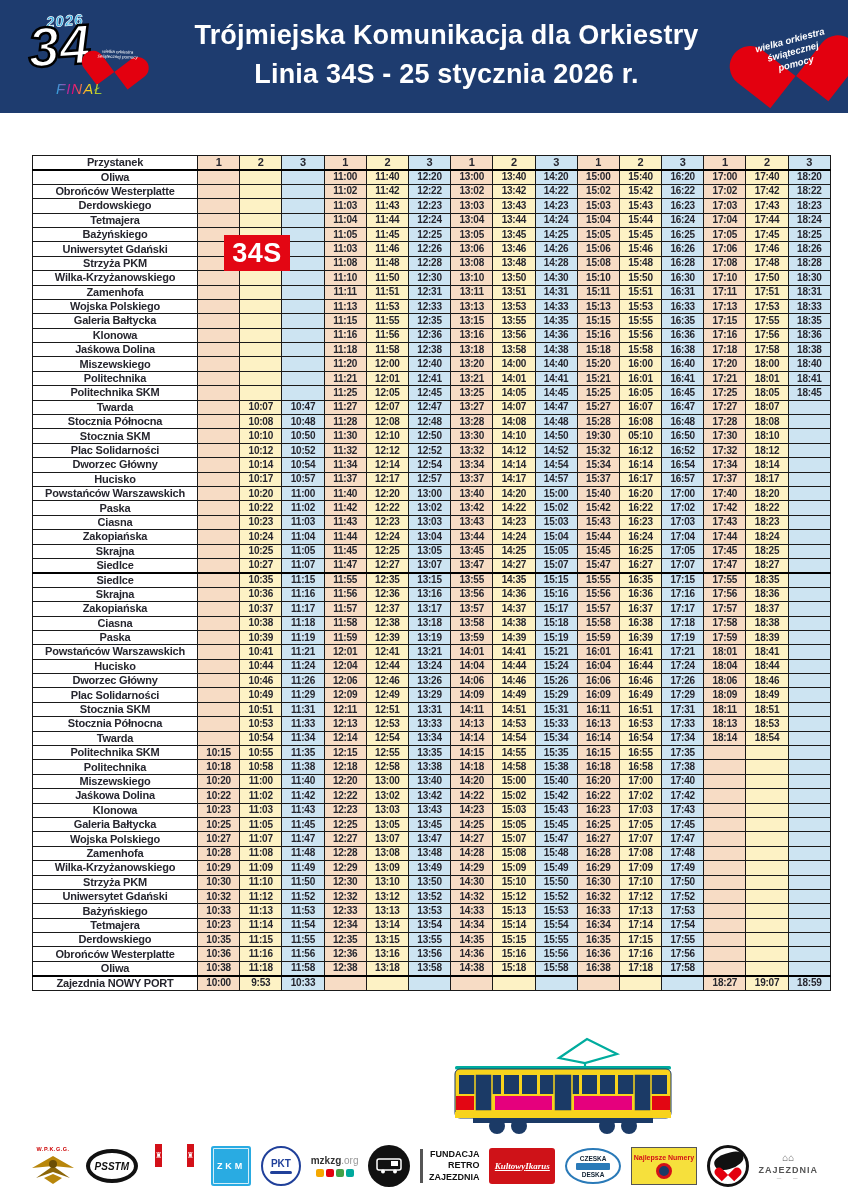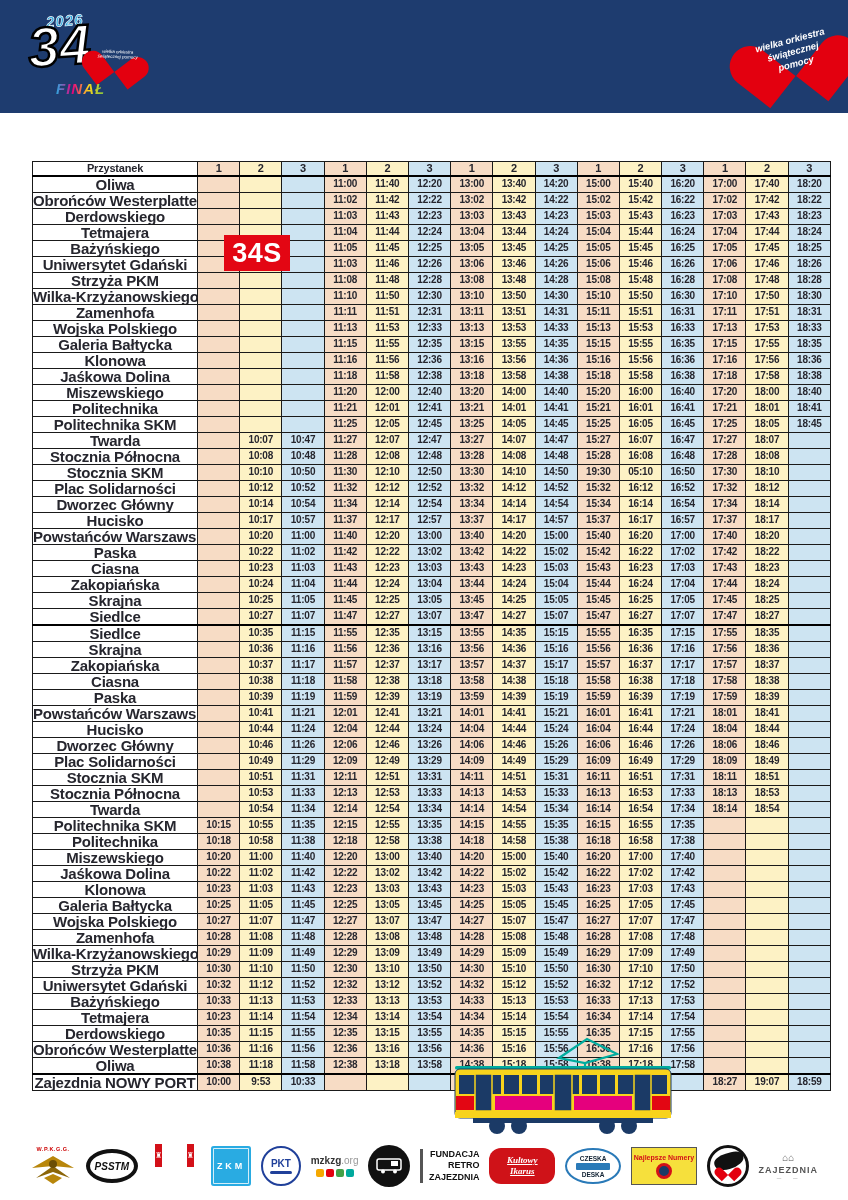--- a/index.html
+++ b/index.html
@@ -10,44 +10,44 @@
   .banner { position:absolute; top:0; left:0; width:848px; height:113px; background:#1e3c6f; }
   .titles { position:absolute; left:150px; right:105px; top:16px; text-align:center; color:#fff;
             font-weight:bold; font-size:27px; line-height:1.45; letter-spacing:0.2px; }
 
   
   .wosp-logo { position:absolute; left:22px; top:6px; width:120px; height:102px; }
   .wosp-year { position:absolute; left:24px; top:6px; font-size:15px; font-weight:bold; font-style:italic;
                color:#2ba8e0; -webkit-text-stroke:0.6px #ffffff; transform:rotate(-5deg); letter-spacing:1px;}
   .wosp-num  { position:absolute; left:6px; top:12px; font-size:56px; font-weight:900; font-style:italic;
                color:#fff; -webkit-text-stroke:2.5px #000; line-height:1; transform:rotate(-4deg); }
-  .wosp-final{ position:absolute; left:34px; top:74px; font-size:15px; font-weight:700; font-style:italic;
+  .wosp-final{ position:absolute; left:34px; top:74px; font-size:15px; font-weight:400; font-style:italic;
                background:linear-gradient(90deg,#29abe2,#e6007e,#f8d31c,#7ac143);
                -webkit-background-clip:text; background-clip:text; color:transparent; letter-spacing:1px;}
   .mini-heart { position:absolute; left:72px; top:34px; width:44px; height:40px; transform:rotate(8deg); }
   .heart-shape { position:absolute; inset:0; }
   .heart-shape::before, .heart-shape::after { content:""; position:absolute; top:0; width:50%; height:80%;
                border-radius:50px 50px 0 0; background:#e3000f; }
   .heart-shape::before { left:50%; transform:rotate(45deg); transform-origin:0 100%; }
   .heart-shape::after  { left:0;  transform:rotate(-45deg); transform-origin:100% 100%; }
   .mini-heart .heart-text { position:absolute; top:9px; left:2px; right:0; text-align:center;
                font-size:4.5px; color:#fff; font-style:italic; line-height:1.2; z-index:2; transform:rotate(-6deg);}
 
   
   .heart-badge { position:absolute; right:14px; top:14px; width:82px; height:78px; transform:rotate(-7deg); }
   .heart-badge .heart-text { position:absolute; top:20px; left:0; right:0; z-index:2; text-align:center;
                color:#fff; font-style:italic; font-size:9.5px; line-height:1.25; transform:rotate(-8deg); font-weight:bold;}
 
   
-  .table-wrap { position:absolute; left:32px; top:161px; }
+  .table-wrap { position:absolute; left:32px; top:155px; }
   table { border-collapse:collapse; table-layout:fixed; width:799px; }
   td { border:1px solid #1a1a1a; height:14.4px; padding:0; text-align:center; vertical-align:middle;
        font-weight:bold; font-size:10px; line-height:1; color:#26262e; letter-spacing:-0.2px;
        overflow:hidden; white-space:nowrap; }
-  td.stop { background:#fff; font-size:15px; }
+  td.stop { background:#fff; font-size:11px; }
   td.hdr { font-size:11px; }
   .c1 { background:#f7dcc5; }
   .c2 { background:#fdf2c5; }
   .c3 { background:#cde4f2; }
   tr.head td { border-bottom:2.5px solid #000; }
   tr.sep td { border-top:2.5px solid #000; }
 
   .badge-34s { position:absolute; left:224px; top:235px; width:66px; height:36px; background:#e30613;
                color:#fff; font-weight:bold; font-size:27px; display:flex; align-items:center;
                justify-content:center; z-index:5; letter-spacing:0.5px; }
@@ -72,22 +72,22 @@
             align-items:center; justify-content:center; color:#20409a; font-weight:900; font-size:10px; background:#fff;}
   .lg-pkt .bar { width:22px; height:3px; background:#20409a; border-radius:2px; margin-top:2px;}
   .lg-mzkzg .txt { font-size:10px; font-weight:900; color:#333; }
   .lg-mzkzg .txt span { color:#999; font-weight:normal; }
   .dots { display:flex; gap:2px; margin-top:3px; }
   .dots i { width:8px; height:8px; border-radius:2px; display:block; }
   .lg-retro-circle { width:42px; height:42px; background:#111; border-radius:50%; display:flex;
             align-items:center; justify-content:center; }
   .lg-fundacja { border-left:3px solid #555; padding-left:6px; text-align:right; font-size:9px;
             font-weight:900; color:#111; line-height:1.25; white-space:pre-line; }
-  .lg-ikarus { width:66px; height:36px; background:#cf1218; border-radius:12px; color:#fff; display:flex;
-            flex-direction:column; align-items:center; justify-content:center; font-style:italic; font-size:9px;
+  .lg-ikarus { width:66px; height:36px; background:#cf1218; border-radius:3px; color:#fff; display:flex;
+            flex-direction:row; align-items:center; justify-content:center; font-style:italic; font-size:9px;
             font-weight:bold; text-decoration:underline; line-height:1.2; font-family:"Liberation Serif", serif;}
   .lg-czeska { width:56px; height:36px; background:#fff; border:2px solid #2a7ab8; border-radius:50%;
             display:flex; flex-direction:column; align-items:center; justify-content:center; font-size:6.5px;
             font-weight:bold; color:#123; }
   .lg-czeska .band { width:34px; height:7px; background:#2a7ab8; margin:1px 0; border-radius:1px;}
   .lg-numery { width:66px; height:38px; background:#f6e03c; border:1px solid #555; display:flex; flex-direction:column;
             align-items:center; justify-content:center; }
   .lg-numery .t { color:#d31018; font-weight:900; font-size:7px; }
   .lg-numery .circ { width:16px; height:16px; border-radius:50%; background:#1b3a66; border:3px solid #d31018; margin-top:2px;}
   .lg-heart-emblem { width:42px; height:42px; border-radius:50%; border:3px solid #111; background:#fff;
@@ -107,20 +107,24 @@
     <div class="wosp-logo">
       <div class="wosp-year">2026</div>
       <div class="wosp-num">34</div>
       <div class="mini-heart">
         <div class="heart-shape"></div>
         <div class="heart-text">wielka orkiestra świątecznej pomocy</div>
       </div>
       <div class="wosp-final">FINAŁ</div>
     </div>
 
+    <div class="titles">
+      <div>Trójmiejska Komunikacja dla Orkiestry</div>
+      <div>Linia 34S - 25 stycznia 2026 r.</div>
+    </div>
 
     <div class="heart-badge">
       <div class="heart-shape"></div>
       <div class="heart-text">
         <div>wielka orkiestra</div>
         <div>świątecznej</div>
         <div>pomocy</div>
       </div>
     </div>
   </header>

